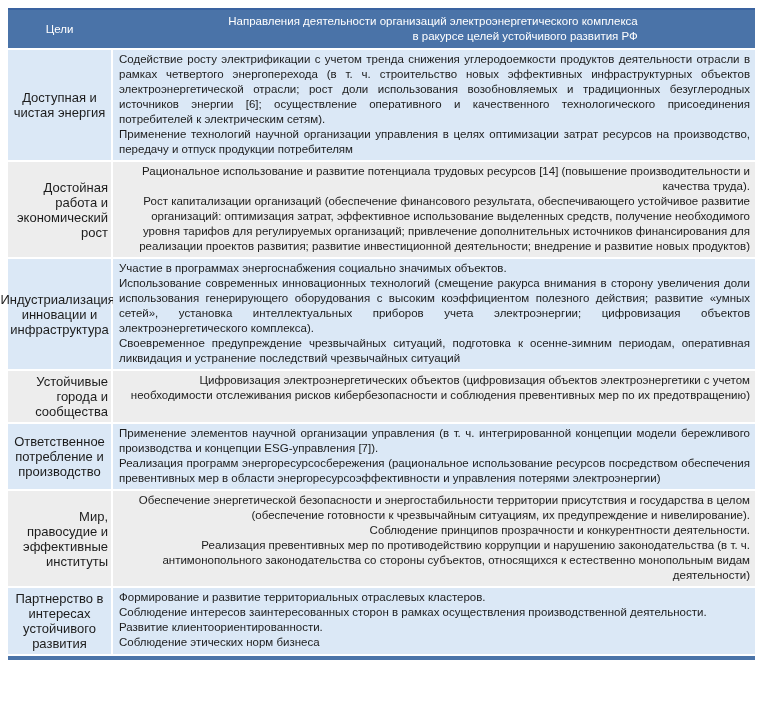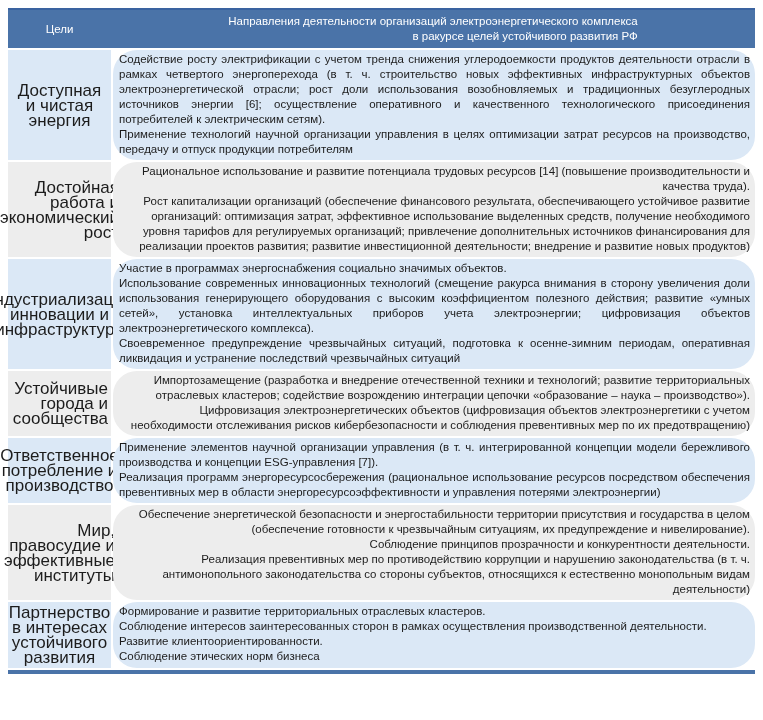--- a/index.html
+++ b/index.html
@@ -63,32 +63,31 @@
   }
   .cell { box-sizing: border-box; }
   .goal {
     width: 103px;
     flex: 0 0 103px;
     display: flex;
     align-items: center;
     justify-content: center;
     text-align: center;
     padding: 3px 3px;
-    font-size: 17px;
+    font-size: 13px;
     line-height: 15px;
     overflow-wrap: break-word;
     hyphens: auto;
   }
   .dir {
     flex: 1;
     padding: 2px 5px 3px 6px;
     font-size: 11.5px;
     line-height: 15px;
     text-align: justify;
-    border-radius: 24px;
   }
   .dir p { margin: 0; }
   .row-blue .cell { background: var(--row-alt-blue, #dbe8f6); }
   .row-gray .cell { background: var(--row-alt-gray, #ededed); text-align: right; }
 
   .bottom-bar {
     height: 4px;
     background: var(--header-bg, #4a73a8);
   }
 </style>
@@ -129,21 +128,20 @@
       <div class="cell dir">
         <p>Участие в программах энергоснабжения социально значимых объектов.</p>
         <p>Использование современных инновационных технологий (смещение ракурса внимания в сторону увеличения доли использования генерирующего оборудования с высоким коэффициентом полезного действия; развитие «умных сетей», установка интеллектуальных приборов учета электроэнергии; цифровизация объектов электроэнергетического комплекса).</p>
         <p>Своевременное предупреждение чрезвычайных ситуаций, подготовка к осенне-зимним периодам, оперативная ликвидация и устранение последствий чрезвычайных ситуаций</p>
       </div>
     </div>
 
     <div class="row row-gray">
       <div class="cell goal">Устойчивые города и сообщества</div>
       <div class="cell dir">
-        <p>Импортозамещение (разработка и внедрение отечественной техники и технологий; развитие территориальных отраслевых кластеров; содействие возрождению интеграции цепочки «образование – наука – производство»).</p>
         <p>Цифровизация электроэнергетических объектов (цифровизация объектов электроэнергетики с учетом необходимости отслеживания рисков кибербезопасности и соблюдения превентивных мер по их предотвращению)</p>
       </div>
     </div>
 
     <div class="row row-blue">
       <div class="cell goal">Ответственное потребление и производство</div>
       <div class="cell dir">
         <p>Применение элементов научной организации управления (в т. ч. интегрированной концепции модели бережливого производства и концепции ESG-управления [7]).</p>
         <p>Реализация программ энергоресурсосбережения (рациональное использование ресурсов посредством обеспечения превентивных мер в области энергоресурсоэффективности и управления потерями электроэнергии)</p>
       </div>

